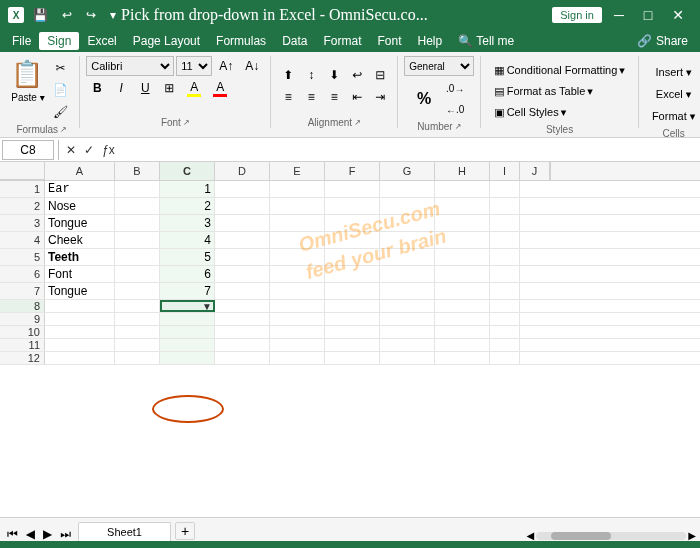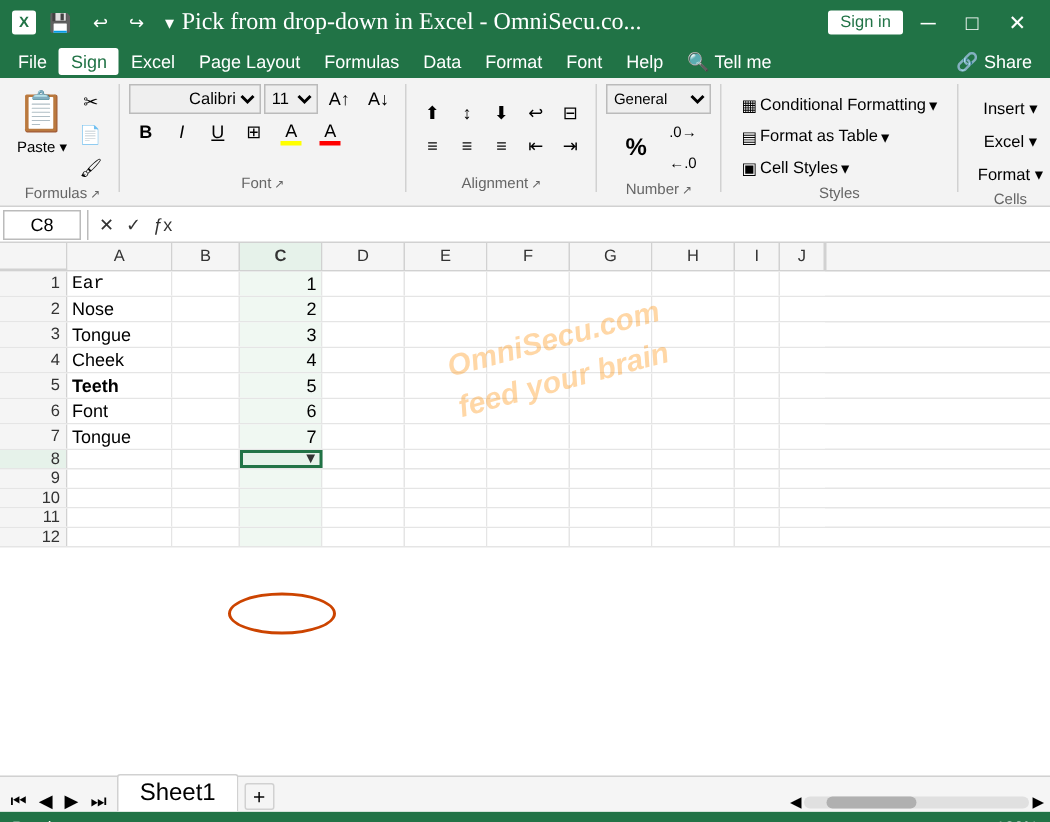--- a/index.html
+++ b/index.html
@@ -51,21 +51,21 @@
     .ribbon-content { display: flex; align-items: flex-start; height: 80px; }
     .ribbon-group { display: flex; flex-direction: column; align-items: center; padding: 0 6px; border-right: 1px solid #d1d1d1; height: 72px; min-width: fit-content; }
     .ribbon-group:last-child { border-right: none; }
     .ribbon-group-content { display: flex; align-items: flex-start; flex: 1; gap: 2px; }
     .ribbon-group-label { font-size: 10px; color: #666; margin-top: auto; padding-top: 2px; text-align: center; display: flex; align-items: center; gap: 2px; }
     .ribbon-group-label .expand-icon { font-size: 8px; cursor: pointer; }
     .paste-big-btn { width: 36px; height: 36px; background: none; border: none; cursor: pointer; display: flex; align-items: center; justify-content: center; flex-direction: column; font-size: 10px; }
     .paste-small-btns { display: flex; gap: 1px; }
     .font-row1 { display: flex; gap: 2px; align-items: center; }
     .font-row2 { display: flex; gap: 2px; align-items: center; }
-    .font-select { width: 88px; height: 20px; font-size: 11px; border: 1px solid #bbb; text-align: right; }
+    .font-select { width: 88px; height: 20px; font-size: 11px; border: 1px solid #bbb; }
     .font-size-select { width: 36px; height: 20px; font-size: 11px; border: 1px solid #bbb; }
     .ribbon-btn { background: none; border: 1px solid transparent; padding: 1px 4px; cursor: pointer; font-size: 12px; border-radius: 2px; min-width: 22px; height: 20px; display: inline-flex; align-items: center; justify-content: center; }
     .ribbon-btn.bold { font-weight: bold; }
     .ribbon-btn.italic { font-style: italic; }
     .ribbon-btn.underline { text-decoration: underline; }
     .color-btn { display: flex; flex-direction: column; align-items: center; }
     .color-bar { width: 14px; height: 3px; background: #ff0000; }
     .color-bar-a { background: #ffff00; }
     .pct-btn { font-size: 16px; font-weight: bold; background: none; border: 1px solid transparent; cursor: pointer; width: 30px; height: 36px; border-radius: 2px; }
     .styles-btn { background: none; border: 1px solid transparent; padding: 1px 6px; cursor: pointer; font-size: 11px; border-radius: 2px; white-space: nowrap; display: flex; align-items: center; gap: 2px; height: 20px; }
@@ -100,22 +100,22 @@
     
     .sheet-body { display: flex; flex-direction: column; overflow: hidden; flex: 1; }
     .sheet-row { display: flex; border-bottom: 1px solid #e5e5e5; }
     .row-header { width: 45px; min-width: 45px; text-align: right; padding-right: 4px; font-size: 11px; color: #333; border-right: 1px solid #d1d1d1; background: #f5f5f5; display: flex; align-items: center; justify-content: flex-end; }
     .row-header.active { background: #e6f2ea; }
     .cell { border-right: 1px solid #e5e5e5; font-size: 12px; padding: 1px 3px; display: flex; align-items: center; overflow: hidden; background: white; cursor: default; }
     .cell.number { justify-content: flex-end; }
     .cell.selected { background: #e6f2ea; outline: 2px solid #217346; outline-offset: -2px; }
     .cell.col-selected { background: #f0f8f2; }
     .sheet-tab { 
-      padding: 3px 14px; 
-      font-size: 16px; 
+      padding: 3px 28px; 
+      font-size: 11px; 
       border: 1px solid #d1d1d1; 
       border-bottom: none; 
       background: white; 
       cursor: pointer;
       border-radius: 2px 2px 0 0;
     }
     .sheet-tab.active { background: white; color: #000; font-weight: normal; }
     .add-sheet-btn { width: 20px; height: 18px; border: 1px solid #d1d1d1; background: #f5f5f5; border-radius: 2px; cursor: pointer; display: flex; align-items: center; justify-content: center; font-size: 14px; margin-left: 4px; margin-bottom: 1px; }
 
     

